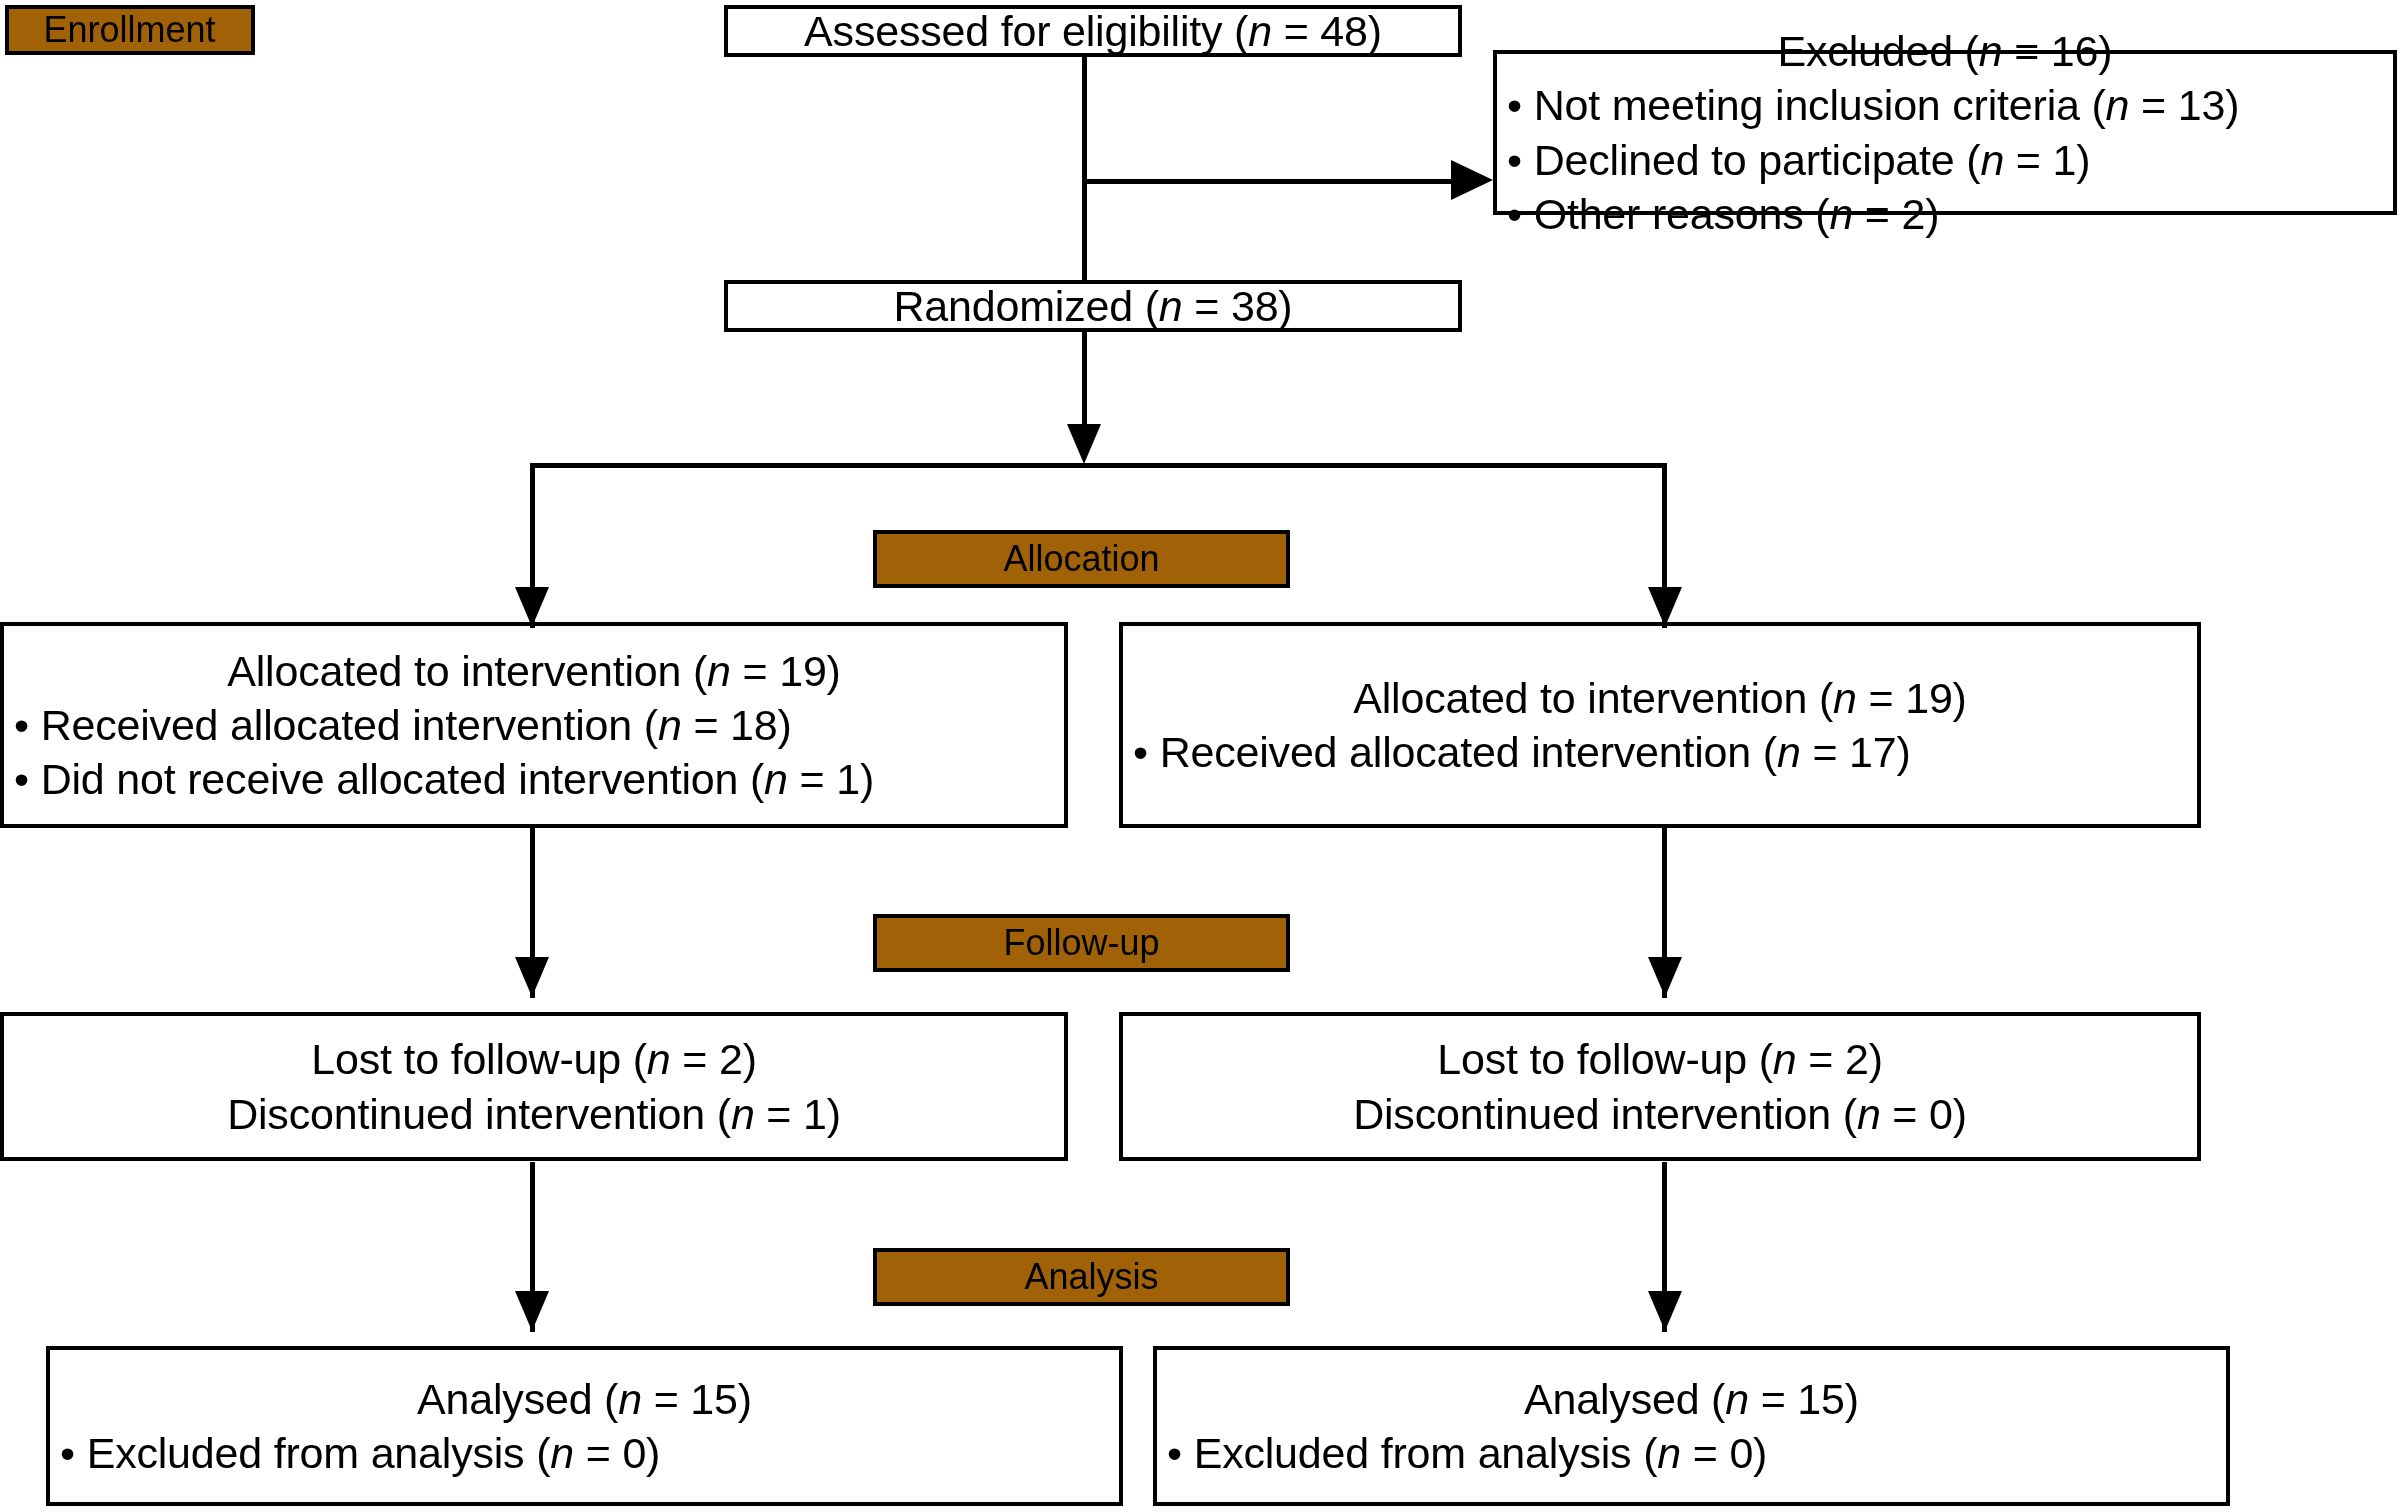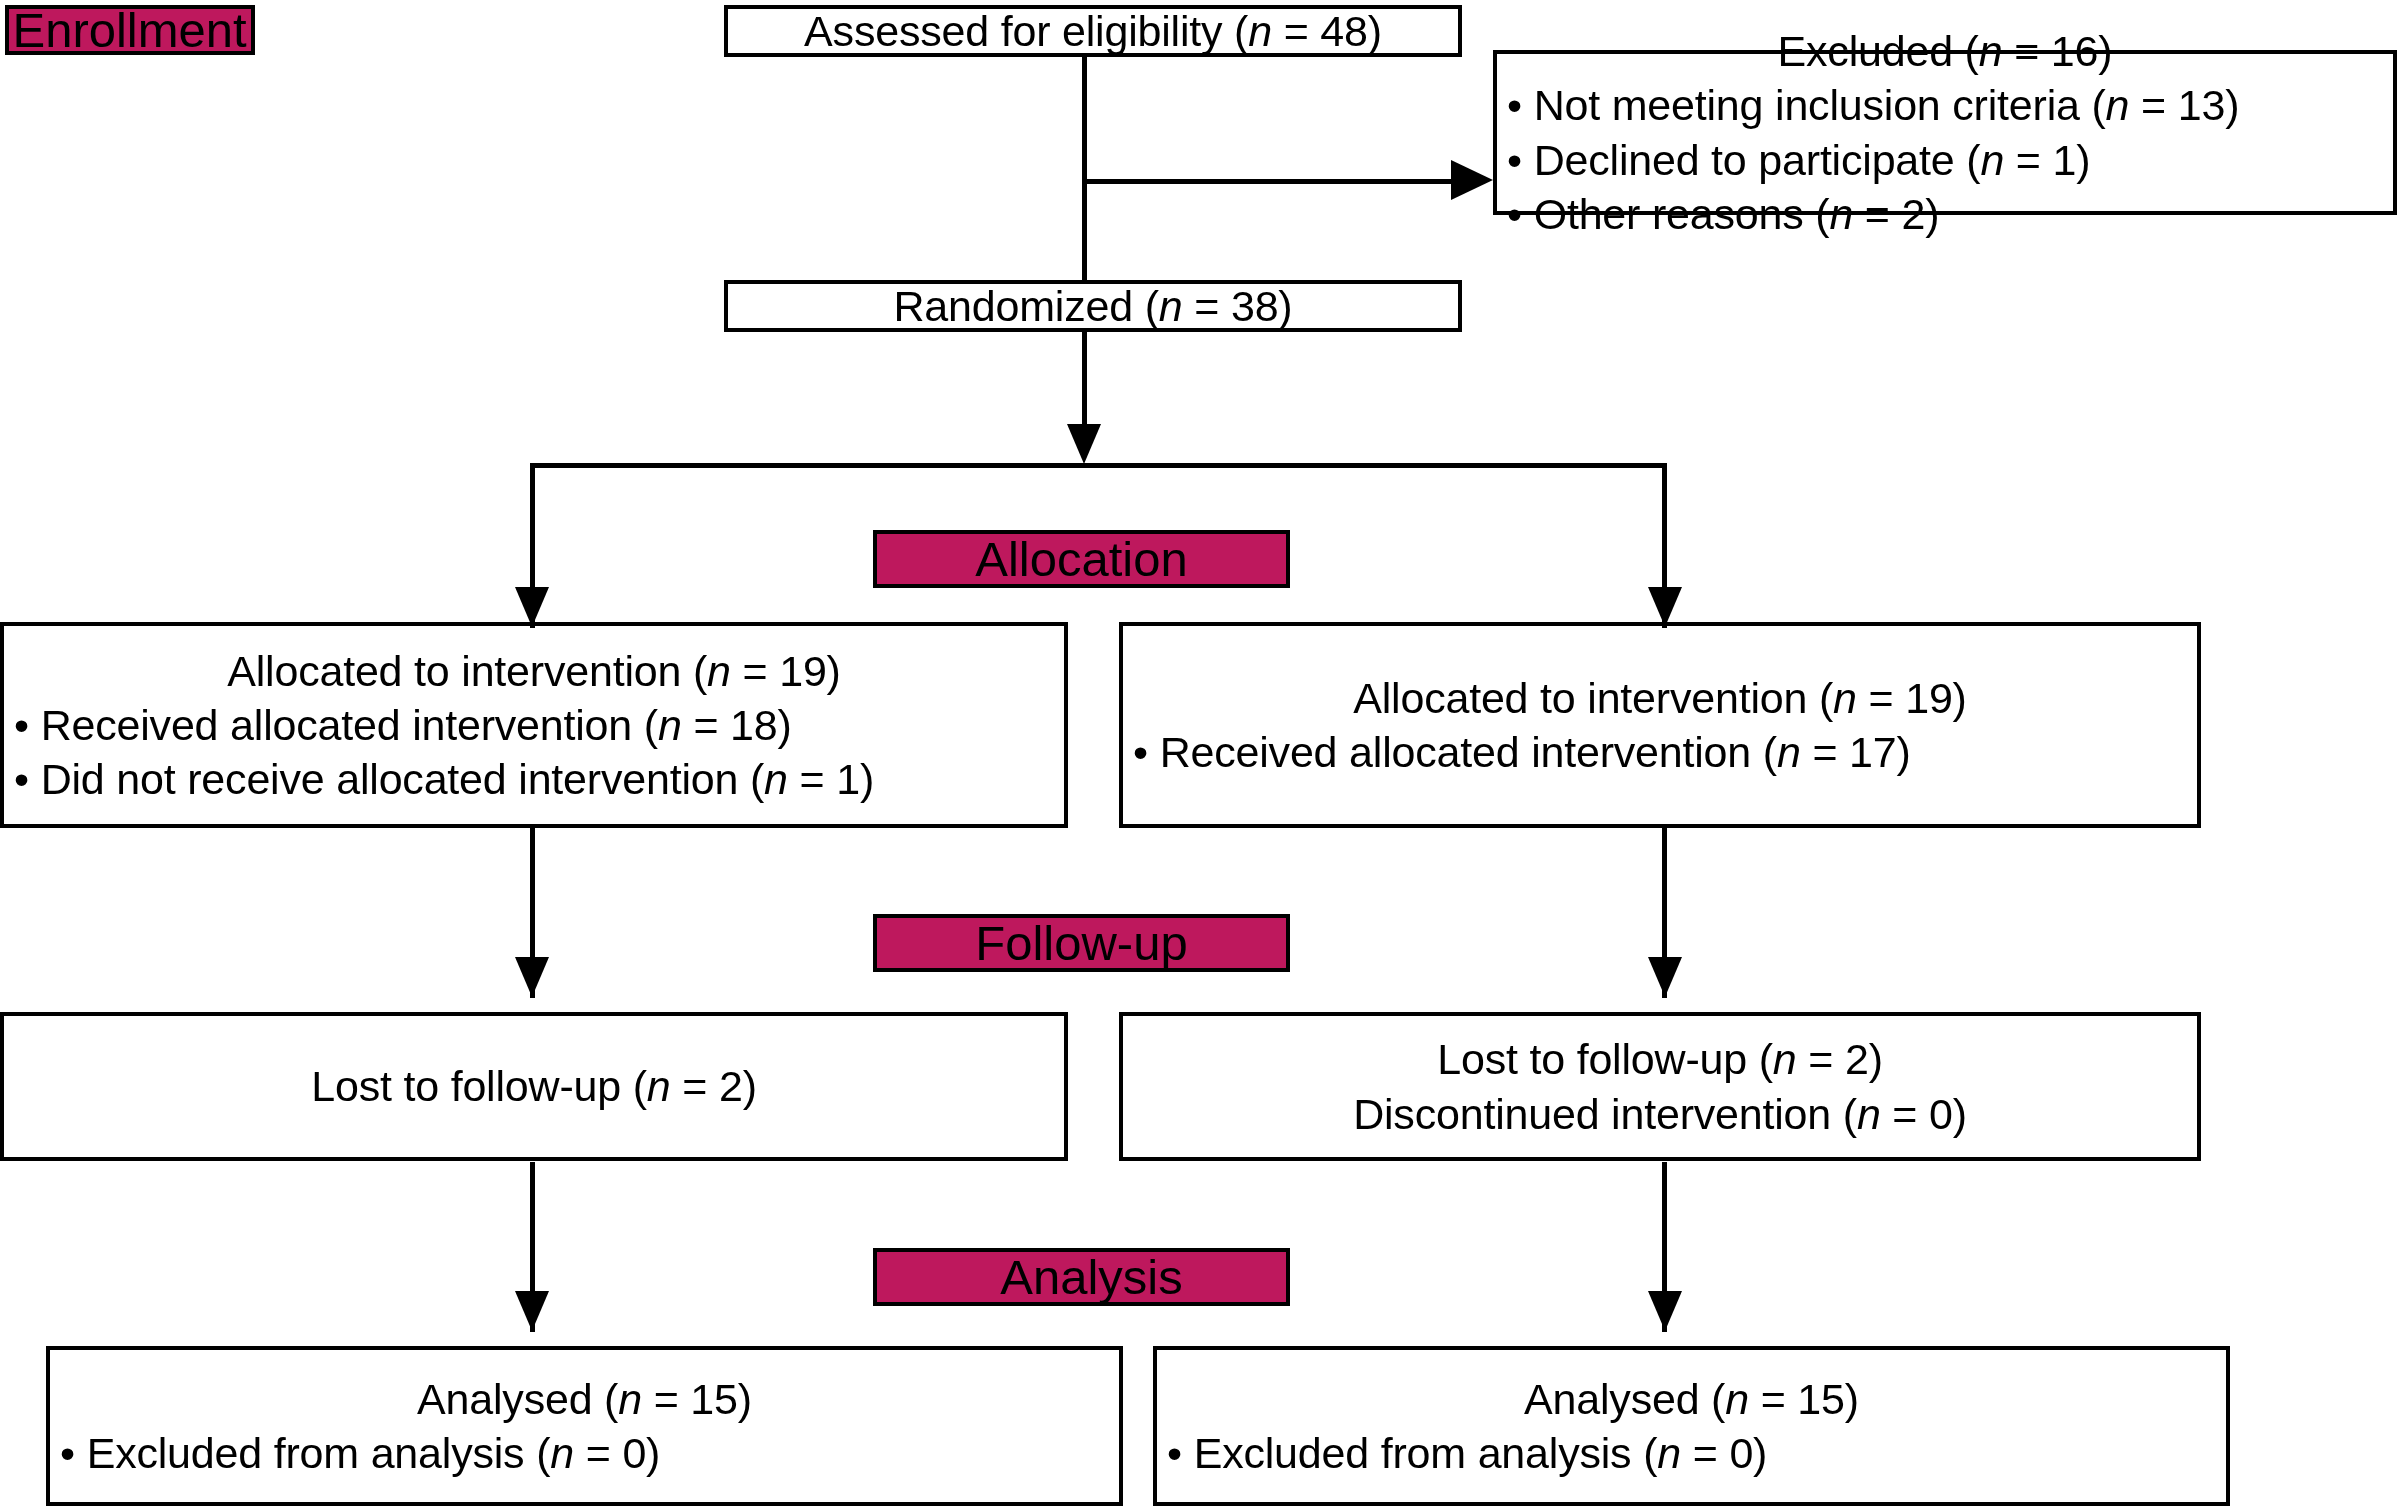--- a/index.html
+++ b/index.html
@@ -43,25 +43,25 @@
     content: "\2022";
     display: inline-block;
     width: 0.62em;
     margin-left: 0;
   }
 
   .label-box {
     position: absolute;
     box-sizing: border-box;
     border: 4.6px solid #000000;
-    background: #be185d;
+    background: #a16207;
     display: flex;
     align-items: center;
     justify-content: center;
-    font-size: 49px;
+    font-size: 36px;
     z-index: 6;
   }
 
   i.n { font-style: italic; }
 
   
   .vline, .hline {
     position: absolute;
     background: #000000;
     z-index: 1;
@@ -153,20 +153,21 @@
   <div class="vline" style="left:1662px; top:828px; height:170px;"></div>
   <div class="arrow-down" style="left:1648px; top:957px;"></div>
 
   <div class="label-box" style="left:873px; top:914px; width:417px; height:58px;">
     <span>Follow-up</span>
   </div>
 
   <div class="box ctr" style="left:0px; top:1012px; width:1068px; height:149px;">
     <span class="ln"><span>Lost to follow-up (</span><i class="n">n</i><span> = 2)</span></span>
 
+    <span class="ln"><span>Discontinued intervention (</span><i class="n">n</i><span> = 1)</span></span>
   </div>
 
   <div class="box ctr" style="left:1119px; top:1012px; width:1082px; height:149px;">
     <span class="ln"><span>Lost to follow-up (</span><i class="n">n</i><span> = 2)</span></span>
 
     <span class="ln"><span>Discontinued intervention (</span><i class="n">n</i><span> = 0)</span></span>
   </div>
 
   <div class="vline" style="left:530px; top:1162px; height:170px;"></div>
   <div class="arrow-down" style="left:515px; top:1291px;"></div>

